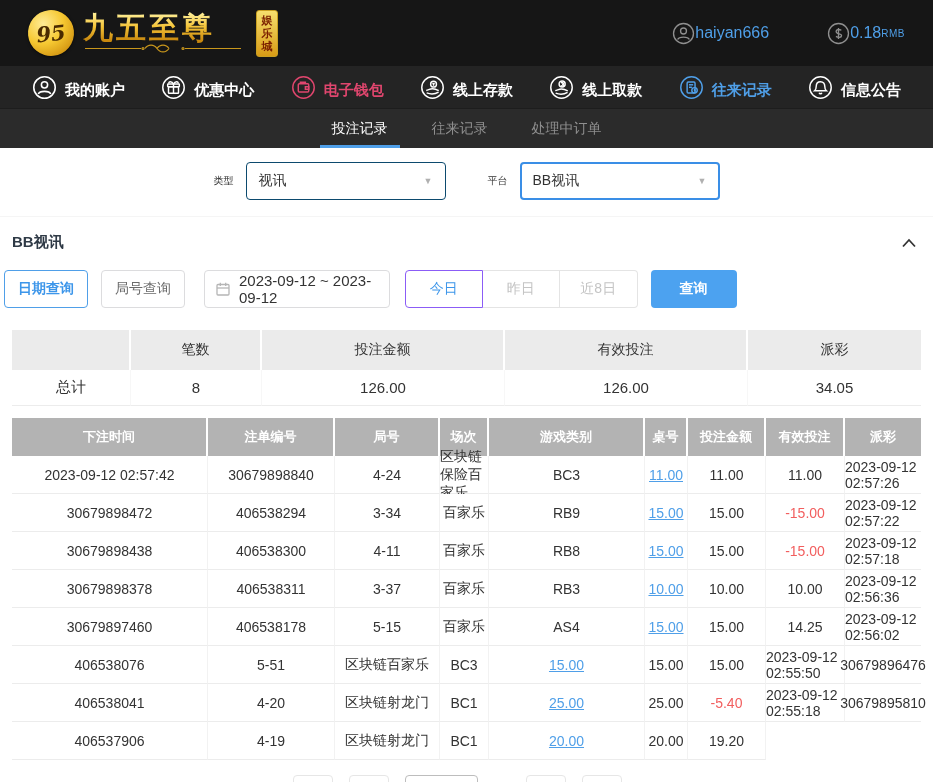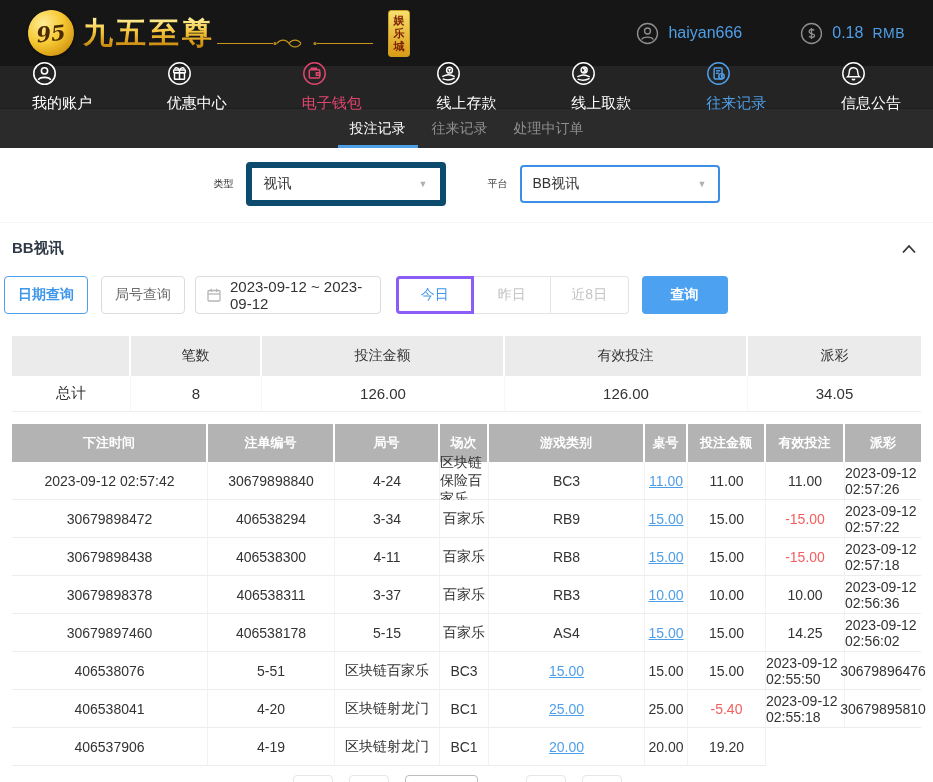--- a/index.html
+++ b/index.html
@@ -11,69 +11,69 @@
   
   .topbar { height: 66px; background: #161616; display: flex; align-items: center; padding: 0 28px; }
   .logo { display: flex; align-items: center; gap: 9px; }
   .logo-circle {
     width: 46px; height: 46px; border-radius: 50%;
     background: radial-gradient(circle at 35% 28%, #ffec96 0%, #f6c832 45%, #c07a00 100%);
     display: flex; align-items: center; justify-content: center;
     color: #4a2a00; font-family: "DejaVu Serif", serif; font-style: italic; font-weight: bold;
     font-size: 21px; transform: rotate(-6deg); box-shadow: 0 1px 3px rgba(0,0,0,.6);
   }
-  .logo-text-wrap { display: flex; flex-direction: row; align-items: flex-end; }
+  .logo-text-wrap { display: flex; flex-direction: column; align-items: flex-start; }
   .logo-text {
     font-size: 30px; font-weight: bold; letter-spacing: 3px; line-height: 1.05;
     background: linear-gradient(180deg,#fdeb90 8%,#f4c337 48%,#c8880e 92%);
     -webkit-background-clip: text; background-clip: text; color: transparent;
   }
   .logo-badge {
     margin-left: 4px; width: 22px; padding: 3px 2px; text-align: center;
     background: linear-gradient(180deg,#f7df6d,#d89b16); border: 1px solid #caa021; border-radius: 3px;
     color: #7a1f00; font-size: 11px; font-weight: bold; line-height: 13px;
   }
   .top-right { margin-left: auto; display: flex; align-items: center; gap: 58px; }
-  .chip { display: flex; align-items: center; gap: 9px; color: #4f9fe8; font-size: 16px; cursor: pointer; }
+  .chip { display: flex; align-items: center; gap: 0; color: #4f9fe8; font-size: 16px; cursor: pointer; }
   .chip svg { width: 23px; height: 23px; color: #8f8f8f; }
-  .currency { font-size: 14px; letter-spacing: .5px; }
+  .currency { font-size: 10px; letter-spacing: .5px; }
   
   .navbar { height: 42px; background: #242424; display: flex; align-items: center; justify-content: space-between; padding: 0 32px; }
-  .nav-item { display: flex; align-items: flex-start; gap: 8px; color: #fff; font-size: 15px; font-weight: normal; cursor: pointer; white-space: nowrap; flex-direction: column; }
+  .nav-item { display: flex; align-items: flex-end; gap: 8px; color: #fff; font-size: 15px; font-weight: bold; cursor: pointer; white-space: nowrap; }
   .nav-item svg { width: 25px; height: 25px; flex: none; }
   .nav-item.c-wallet { color: #e0466e; }
   .nav-item.c-records { color: #4f9fe8; }
   
-  .subtabs { height: 40px; background: #2b2b2b; display: flex; justify-content: center; gap: 20px; border-top: 1px solid #1d1d1d; }
+  .subtabs { height: 40px; background: #2b2b2b; display: flex; justify-content: center; gap: 38px; border-top: 1px solid #1d1d1d; }
   .subtab { position: relative; display: flex; align-items: center; color: #8f8f8f; font-size: 14px; cursor: pointer; padding: 0 3px; }
   .subtab.active { color: #fff; }
   .subtab.active::after { content:""; position:absolute; left:-9px; right:-9px; bottom:0; height:3px; background:#4f9fe8; }
   
   .filter-row { background:#fff; padding: 14px 0 16px; display:flex; justify-content:center; align-items:center; }
   .filter-group { display:flex; align-items:center; gap:12px; }
   .filter-group + .filter-group { margin-left: 42px; }
   .filter-label { font-size:10px; color:#333; }
-  .select { width:200px; height:38px; border:6px solid #0c4a6e; border-radius:4px; background:#fff;
+  .select { width:200px; height:38px; border:1px solid #0c4a6e; border-radius:4px; background:#fff;
     display:flex; align-items:center; justify-content:space-between; padding:16px 12px; font-size:14px; color:#333; cursor:pointer; }
   .select.focused { border:2px solid #3a8ee6; padding:0 11px; }
   .caret { font-size:9px; color:#b0b0b0; }
   
   .section-head { display:flex; justify-content:space-between; align-items:center; padding: 16px 16px 10px 12px; border-top:1px solid #f5f5f5; }
   .section-title { font-size:15px; font-weight:bold; color:#2f3a46; }
   
   .query-row { display:flex; align-items:center; padding: 8px 4px 16px; }
   .btn { height:38px; display:flex; align-items:center; justify-content:center; border-radius:4px; background:#fff; cursor:pointer; font-size:14px; }
   .btn-blue-outline { border:1px solid #4f9fe8; color:#3d96ea; font-weight:bold; padding:0 13px; margin-right:13px; }
-  .btn-gray-outline { border:1px solid #dcdcde; color:#6b6b6b; padding:0 13px; margin-right:10px;justify-content:flex-end; }
+  .btn-gray-outline { border:1px solid #dcdcde; color:#6b6b6b; padding:0 13px; margin-right:19px;justify-content:flex-end; }
   .date-input { height:38px; width:186px; border:1px solid #dcdcde; border-radius:4px; display:flex; align-items:center; gap:8px; padding:0 10px; font-size:15px; color:#333; margin-right:15px; cursor:pointer; }
   .date-input svg { width:16px; height:16px; color:#b5b5b5; flex:none; }
   .btn-group { display:flex; height:38px; margin-right:13px; }
   .bg-btn { width:77.5px; display:flex; align-items:center; justify-content:center; font-size:14px; background:#fff;
     border:1px solid #e4e4e4; border-left:none; color:#c4c4c4; cursor:pointer; }
-  .bg-btn:first-child { border:3px solid #8b5cf6; color:#3d96ea; border-radius:4px 0 0 4px; }
+  .bg-btn:first-child { border:1px solid #8b5cf6; color:#3d96ea; border-radius:4px 0 0 4px; }
   .bg-btn:last-child { border-radius:0 4px 4px 0; }
   .btn-primary { width:86px; height:38px; background:#4ca2f0; color:#fff; font-weight:bold; border:none; }
   
   .summary { margin: 6px 12px 0; }
   .sum-grid { display:grid; grid-template-columns: 119px 131px 243px 243px 173px; }
   .sum-th { background:#ebebeb; height:40px; display:flex; align-items:center; justify-content:center; font-size:14px; color:#333; border-right:2px solid #fff; }
   .sum-th:nth-child(5) { border-right:none; }
   .sum-td { height:36px; display:flex; align-items:center; justify-content:center; font-size:15px; color:#333; border-bottom:1px solid #ececec; border-right:1px solid #f7f7f7; }
   .sum-td:nth-child(5n) { border-right:none; }
   

